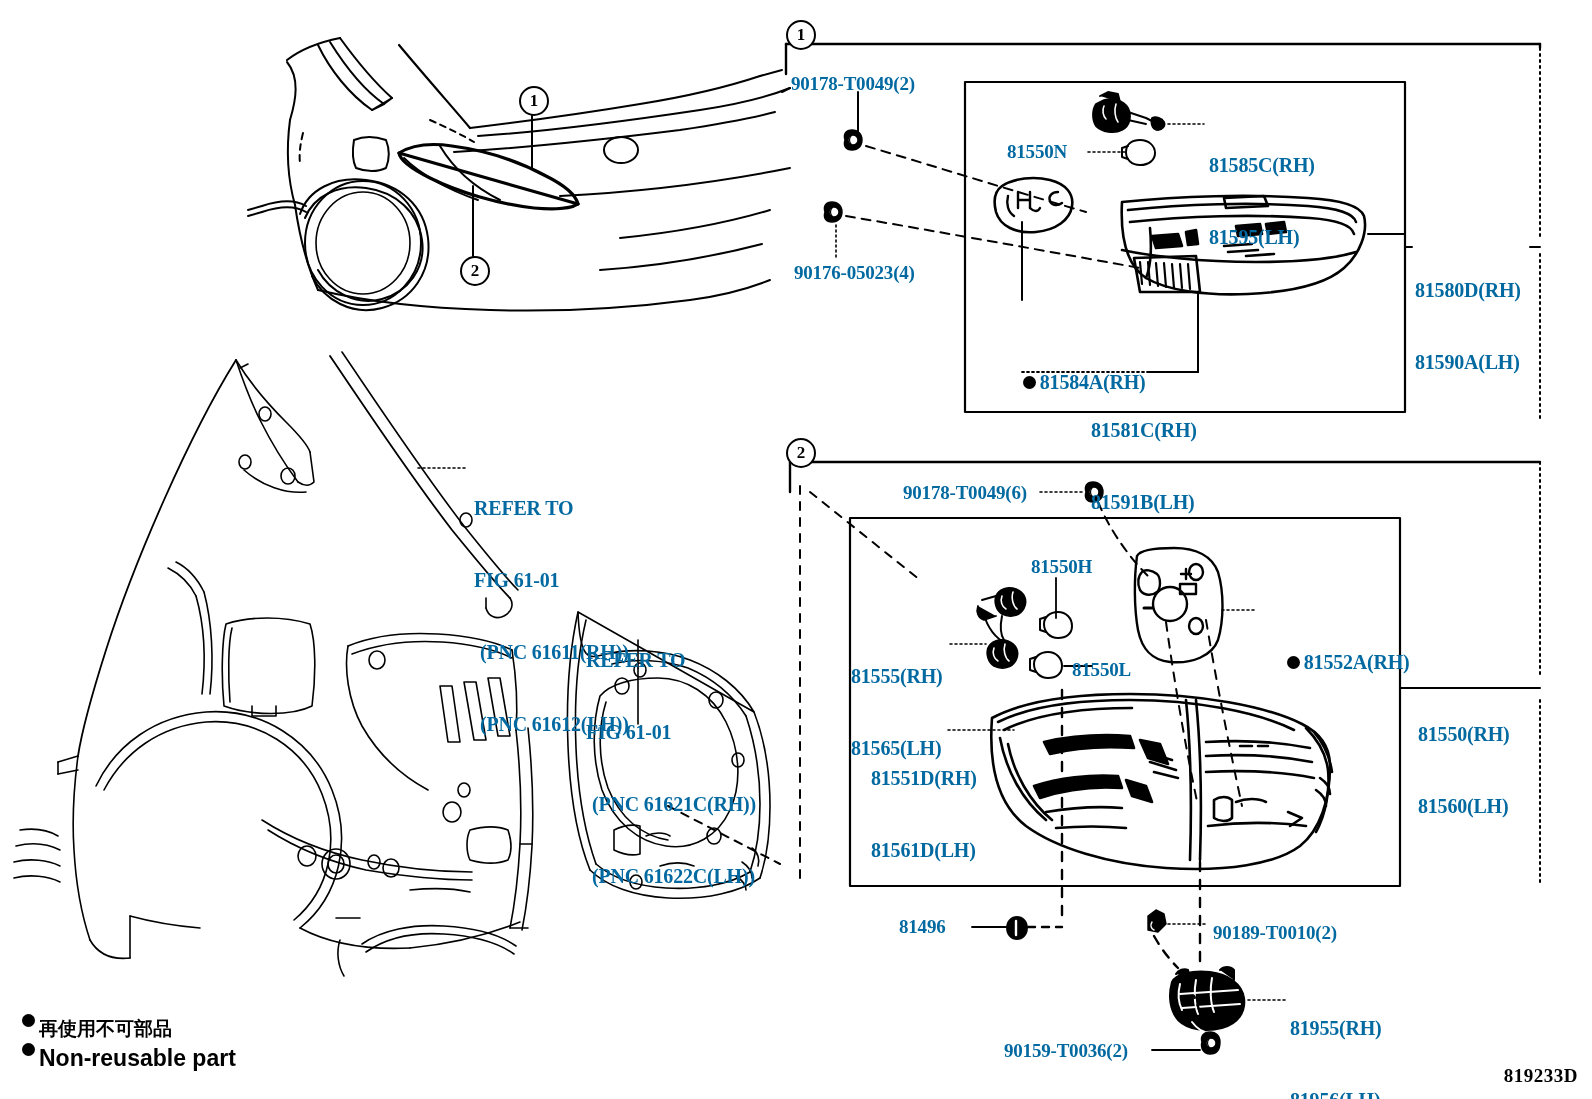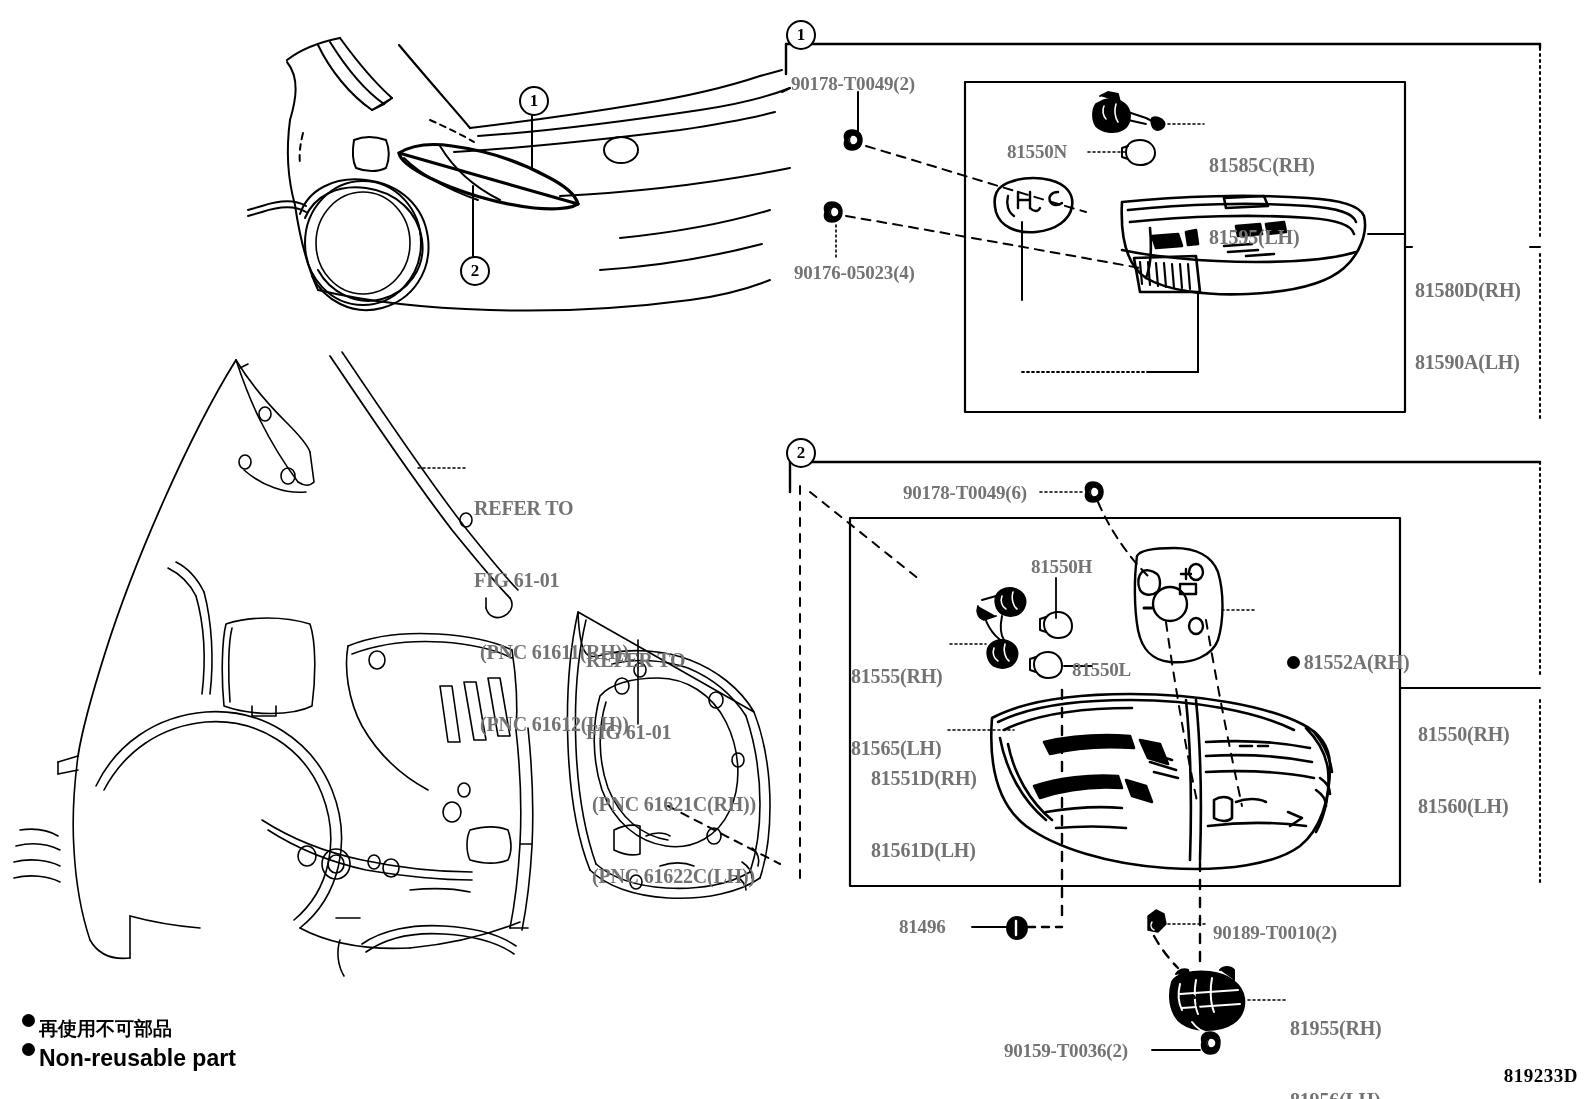--- a/index.html
+++ b/index.html
@@ -13,21 +13,21 @@
   svg.layer{position:absolute;left:0;top:0;width:1592px;height:1099px;}
 
   .lbl{
     position:absolute;
     font-family:"Liberation Serif", serif;
     font-weight:bold;
     font-size:20px;
     line-height:24px;
     letter-spacing:-0.2px;
     white-space:pre;
-    color:#737373;
+    color:#0369a1;
   }
   .lbl.code{font-size:19px;}
 
   .bullet{
     display:inline-block;width:13px;height:13px;border-radius:50%;
     background:#000;vertical-align:middle;margin-right:4px;position:relative;top:-2px;
   }
   .legend{position:absolute;left:22px;top:1016px;}
   .legend .row{display:flex;margin-bottom:3px;}
   .legend .txt{font-weight:bold;font-size:19px;}
@@ -586,22 +586,29 @@
   <div class="lbl code" style="left:787px;top:261px;margin-left:7px;">90176-05023(4)</div>
 
   <div class="lbl code" style="left:1007px;top:140px;">81550N</div>
 
   <div class="lbl" style="left:1209px;top:105px;">
     <div>81585C(RH)</div>
     <div>81595(LH)</div>
   </div>
 
   <div class="lbl" style="left:994px;top:298px;">
-  </div>
-
+    <div>
+      <span class="bullet"></span><span>81584A(RH)</span>
+    </div>
+  </div>
+
+  <div class="lbl" style="left:1091px;top:370px;">
+    <div>81581C(RH)</div>
+    <div>81591B(LH)</div>
+  </div>
 
   <div class="lbl" style="left:1415px;top:230px;">
     <div>81580D(RH)</div>
     <div>81590A(LH)</div>
   </div>
 
   <div class="lbl code" style="left:903px;top:481px;">90178-T0049(6)</div>
 
   <div class="lbl code" style="left:1031px;top:555px;">81550H</div>
 

